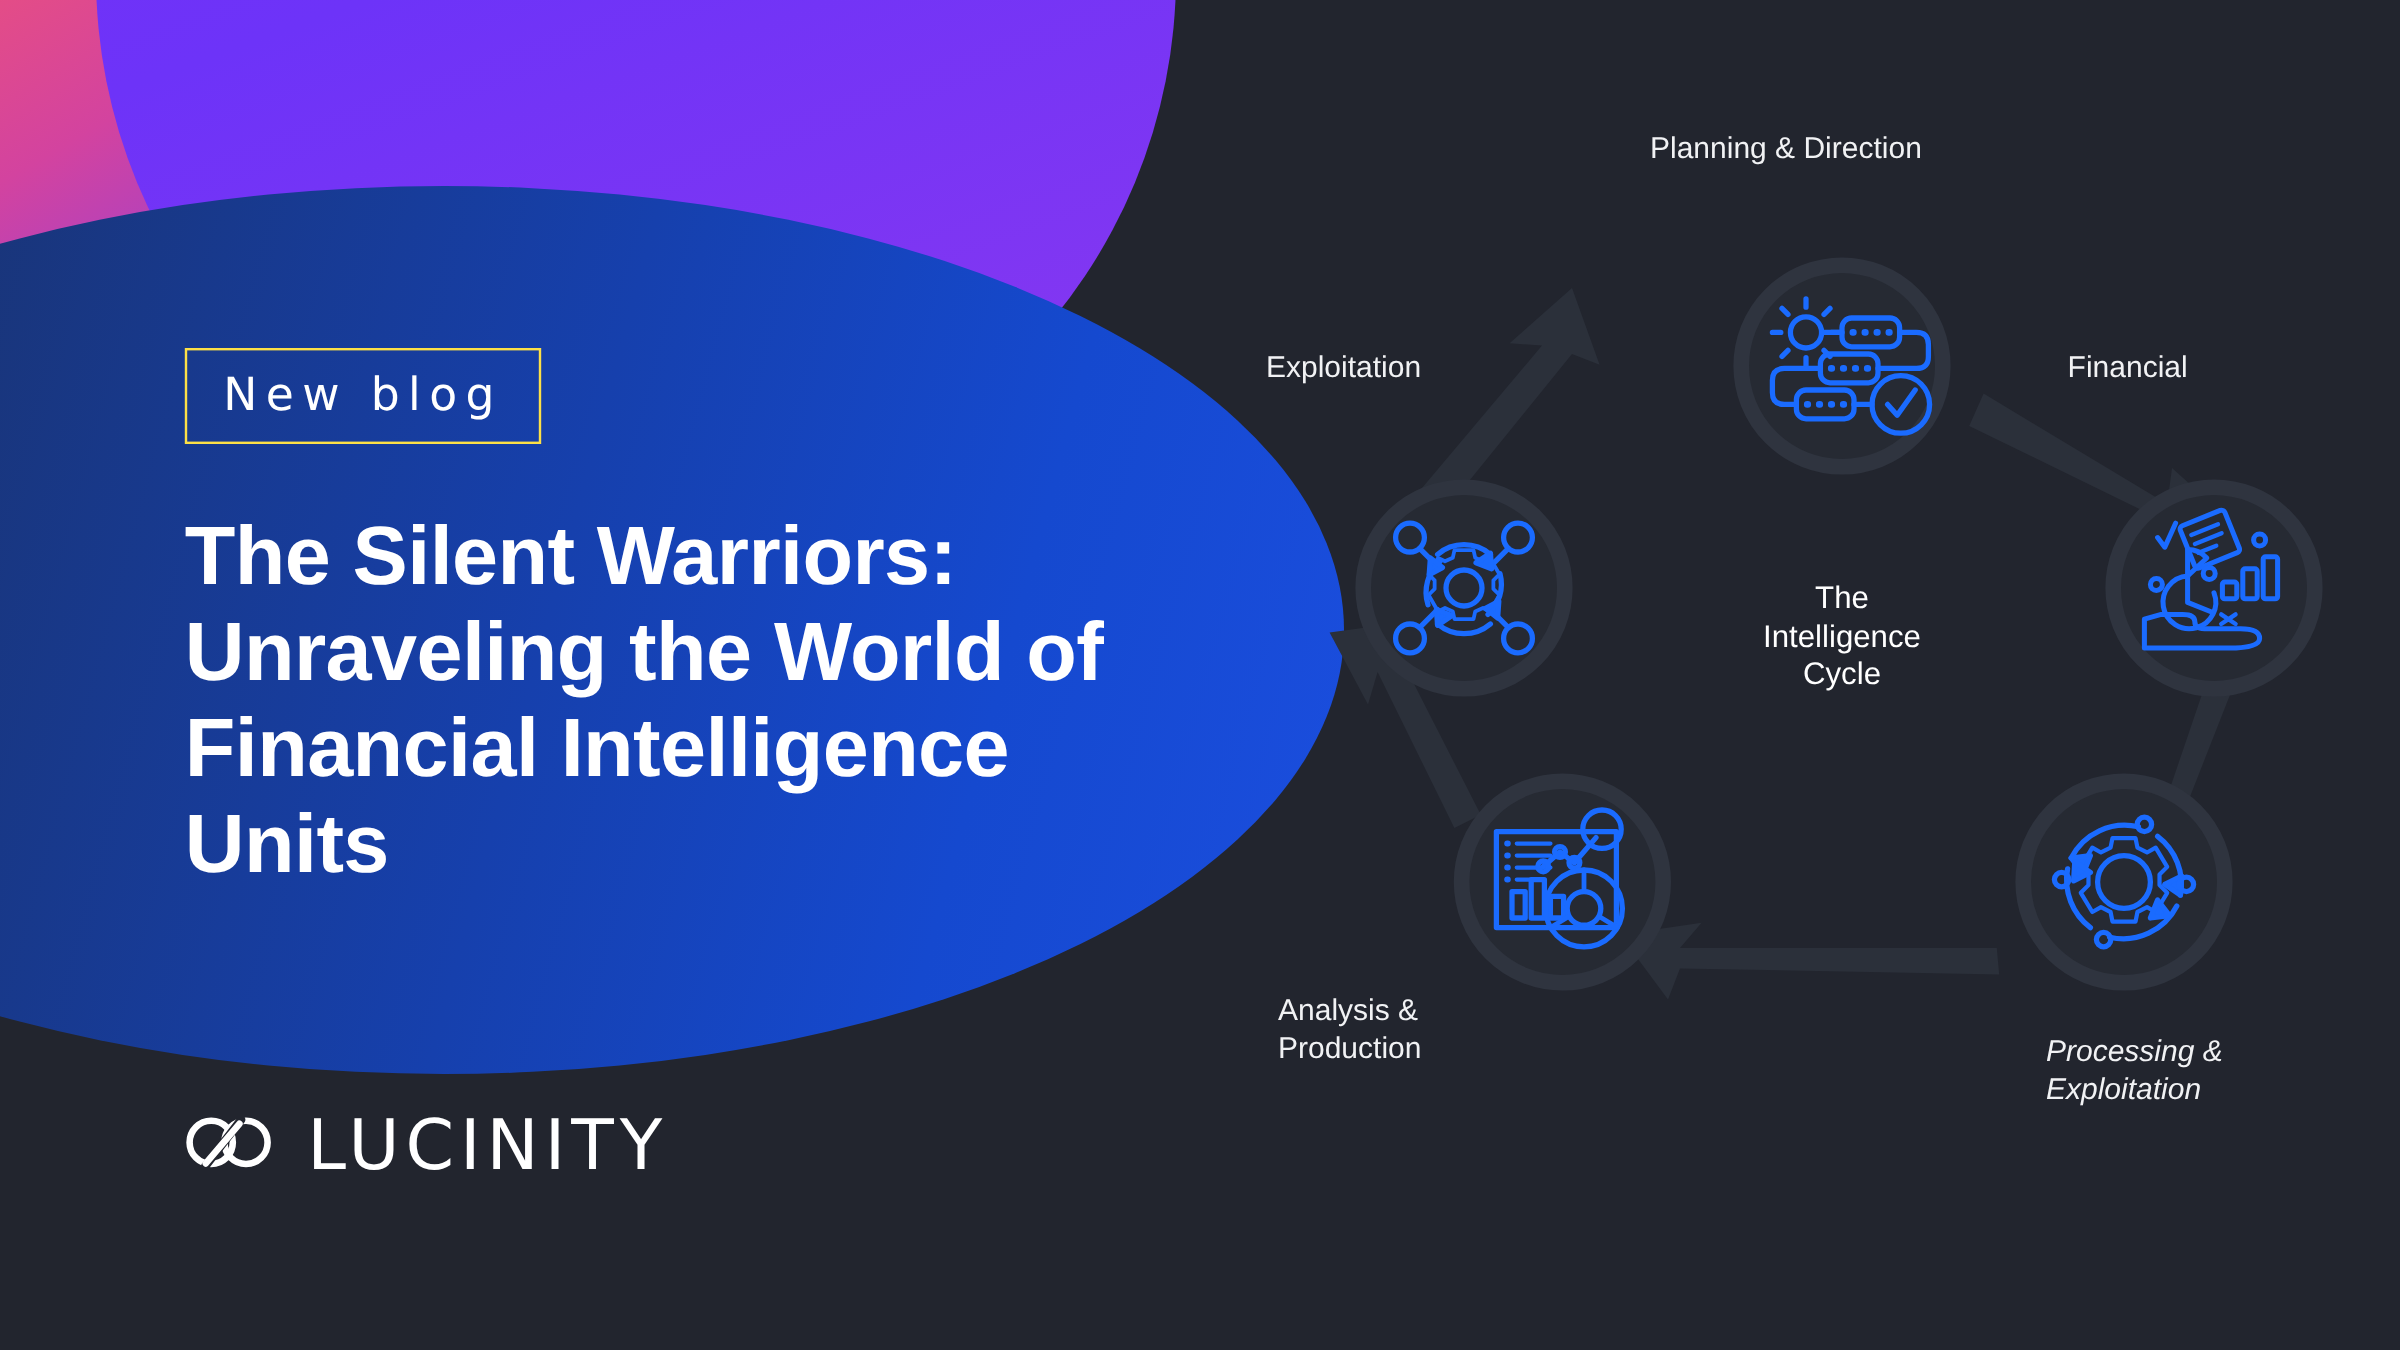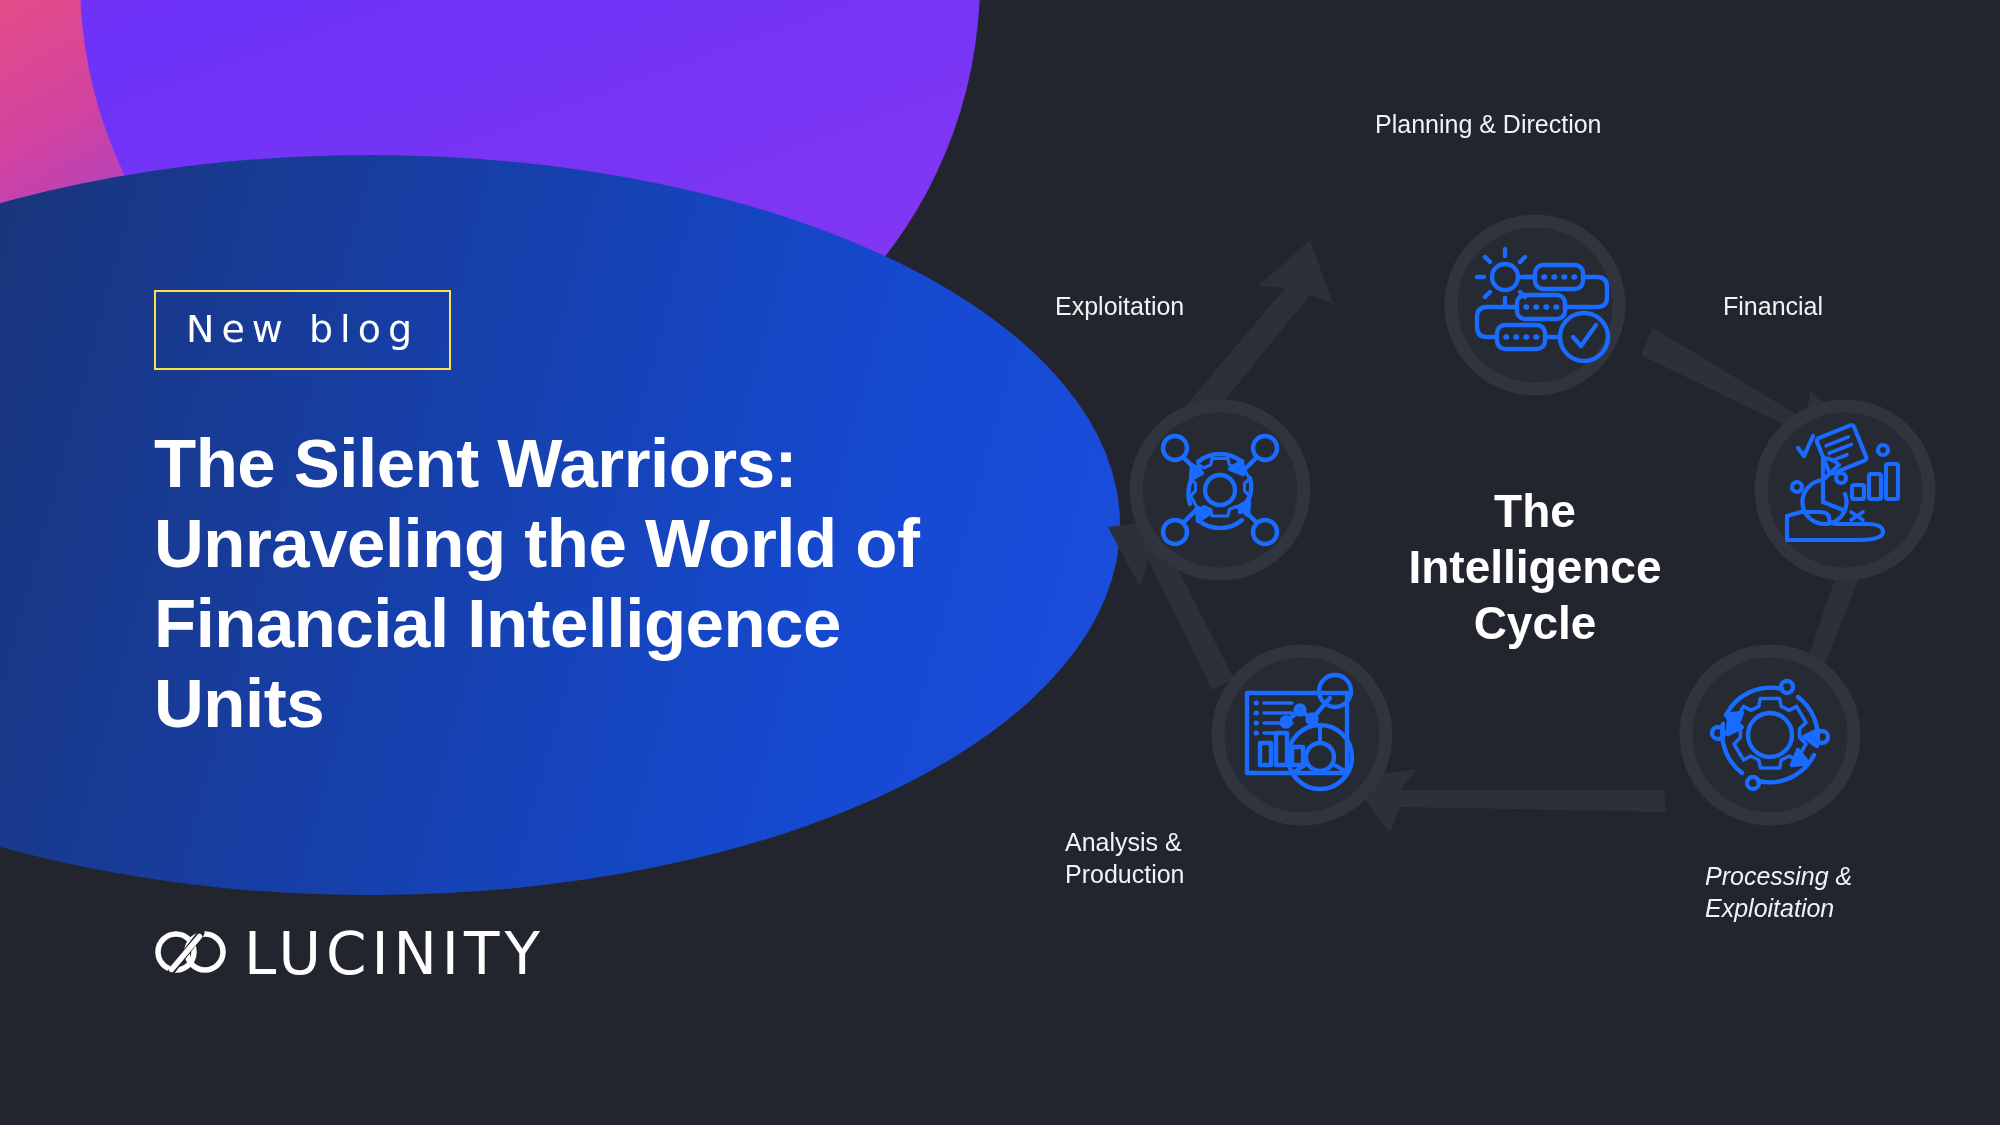--- a/index.html
+++ b/index.html
@@ -92,21 +92,21 @@
     letter-spacing: -0.5px;
     max-width: 800px;
     font-family: "Liberation Sans", sans-serif;
   }
   #logo {
     position: absolute;
     left: 154px;
     top: 925px;
     display: flex;
     align-items: center;
-    gap: 16px;
+    gap: 28px;
   }
   #logo-wordmark {
     color: #ffffff;
     font-size: 58px;
     letter-spacing: 5px;
     font-weight: 400;
     line-height: 1;
     font-family: "DejaVu Sans", sans-serif;
   }
 
@@ -130,23 +130,23 @@
     white-space: pre-line;
     font-family: "Liberation Sans", sans-serif;
   }
   #center-title {
     position: absolute;
     left: 50%;
     top: 393px;
     transform: translateX(-50%);
     width: 340px;
     color: #ffffff;
-    font-size: 46px;
+    font-size: 26px;
     line-height: 1.22;
-    font-weight: 700;
+    font-weight: 400;
     text-align: center;
     white-space: pre-line;
     font-family: "Liberation Sans", sans-serif;
   }
 </style>
 </head>
 <body>
 
 <div id="stage">
 

